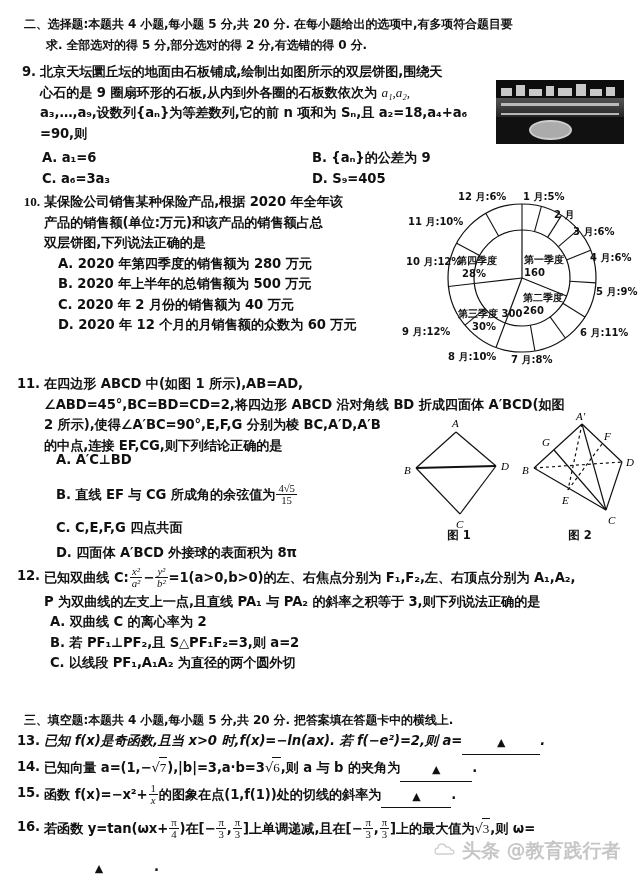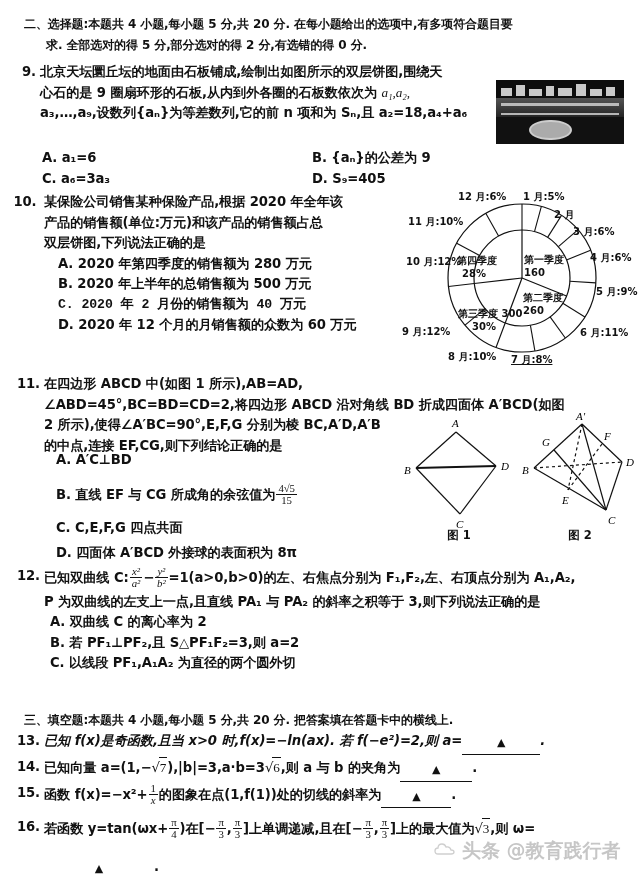--- a/index.html
+++ b/index.html
@@ -101,20 +101,21 @@
     <div class="cn" style="padding-left:22px;">求. 全部选对的得 5 分,部分选对的得 2 分,有选错的得 0 分.</div>
   </div>
 
   <div class="blk txt" style="left:10px; top:62px; width:505px;">
     <div style="display:flex;">
       <div class="cn" style="width:26px; text-align:right; padding-right:4px;">9.</div>
       <div style="flex:1;">
         <div class="cn">北京天坛圜丘坛的地面由石板铺成,绘制出如图所示的双层饼图,围绕天</div>
         <div class="cn"><span>心石的是 9 圈扇环形的石板,从内到外各圈的石板数依次为 </span><span class="mi">a₁,a₂,</span></div>
         <div class="cn">a₃,…,a₉,设数列{aₙ}为等差数列,它的前 n 项和为 Sₙ,且 a₂=18,a₄+a₆</div>
+        <div class="cn">=90,则</div>
       </div>
     </div>
   </div>
 
   <div class="blk txt" style="left:42px; top:148px; width:520px;">
     <div class="optrow">
       <div class="cn" style="width:270px;">A. a₁=6</div>
       <div class="cn">B. {aₙ}的公差为 9</div>
     </div>
     <div class="optrow">
@@ -136,28 +137,28 @@
       <span style="left:108px;width:9px;height:9px;"></span>
     </div>
     <div class="mid"></div>
     <div class="band" style="top:36%;"></div>
     <div class="band" style="top:52%; height:2px;"></div>
     <div class="disc"></div>
   </div>
 
   <div class="blk txt" style="left:10px; top:192px; width:400px;">
     <div style="display:flex;">
-      <div class="cn" style="width:30px; text-align:center; padding-right:4px;">10.</div>
+      <div class="cn" style="width:30px; text-align:right; padding-right:4px;font-family:Liberation Serif, serif;">10.</div>
       <div style="flex:1;">
         <div class="cn">某保险公司销售某种保险产品,根据 2020 年全年该</div>
         <div class="cn">产品的销售额(单位:万元)和该产品的销售额占总</div>
         <div class="cn">双层饼图,下列说法正确的是</div>
         <div class="cn" style="padding-left:14px;">A. 2020 年第四季度的销售额为 280 万元</div>
         <div class="cn" style="padding-left:14px;">B. 2020 年上半年的总销售额为 500 万元</div>
-        <div class="cn" style="padding-left:14px;font-family:Liberation Mono, monospace;">C. 2020 年 2 月份的销售额为 40 万元</div>
+        <div class="cn" style="padding-left:14px;">C. 2020 年 2 月份的销售额为 40 万元</div>
         <div class="cn" style="padding-left:14px;">D. 2020 年 12 个月的月销售额的众数为 60 万元</div>
       </div>
     </div>
   </div>
 
   <div class="pie-wrap" style="left:406px; top:190px; width:236px; height:178px;">
     <svg width="236" height="178" viewBox="0 0 236 178">
       <g transform="translate(116,88)">
 
         <circle cx="0" cy="0" r="74" fill="#fff" stroke="#111" stroke-width="1.2"></circle>
@@ -208,21 +209,21 @@
       <div style="padding-left:5px;">28%</div>
     </div>
 
     
     <div class="cn cap" style="position:absolute; left:117px; top:0px;">1 月:5%</div>
     <div class="cn cap" style="position:absolute; left:148px; top:18px;">2 月</div>
     <div class="cn cap" style="position:absolute; left:167px; top:35px;">3 月:6%</div>
     <div class="cn cap" style="position:absolute; left:184px; top:61px;">4 月:6%</div>
     <div class="cn cap" style="position:absolute; left:190px; top:95px;">5 月:9%</div>
     <div class="cn cap" style="position:absolute; left:174px; top:136px;">6 月:11%</div>
-    <div class="cn cap" style="position:absolute; left:105px; top:163px;text-decoration:underline;">7 月:8%</div>
+    <div class="cn cap" style="position:absolute; left:105px; top:163px;">7 月:8%</div>
     <div class="cn cap" style="position:absolute; left:42px; top:160px;">8 月:10%</div>
     <div class="cn cap" style="position:absolute; left:-4px; top:135px;">9 月:12%</div>
     <div class="cn cap" style="position:absolute; left:-8px; top:65px;margin-left:8px;">10 月:12%</div>
     <div class="cn cap" style="position:absolute; left:2px; top:25px;">11 月:10%</div>
     <div class="cn cap" style="position:absolute; left:52px; top:0px;">12 月:6%</div>
   </div>
 
   <div class="blk txt" style="left:10px; top:374px; width:612px;">
     <div style="display:flex;">
       <div class="cn" style="width:30px; text-align:right; padding-right:4px;">11.</div>

